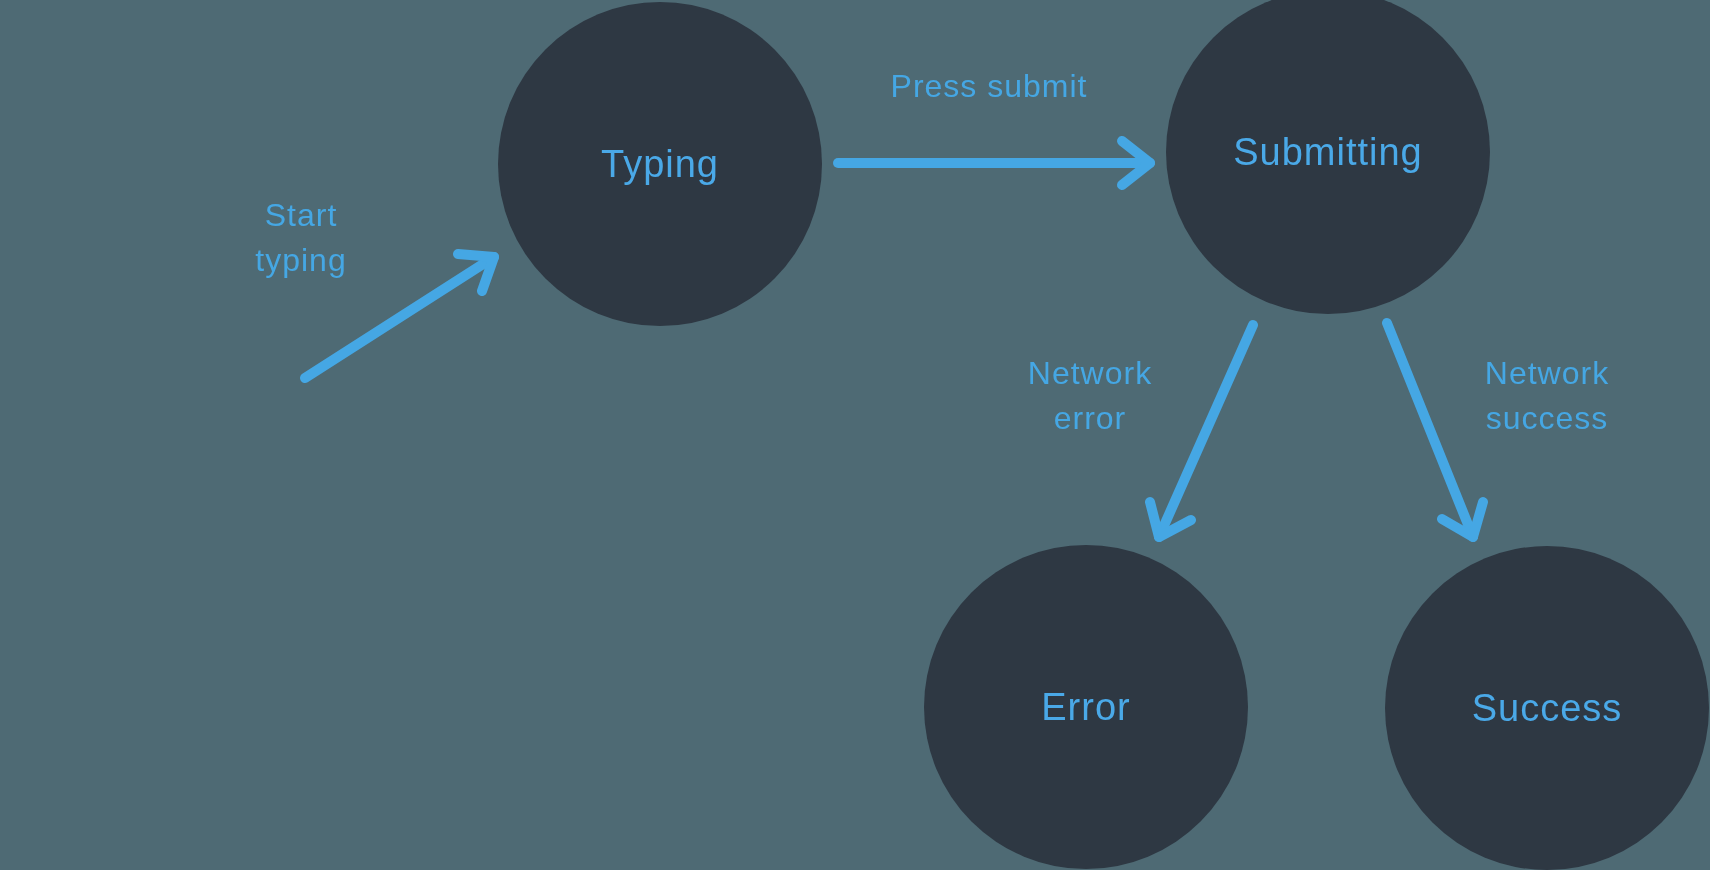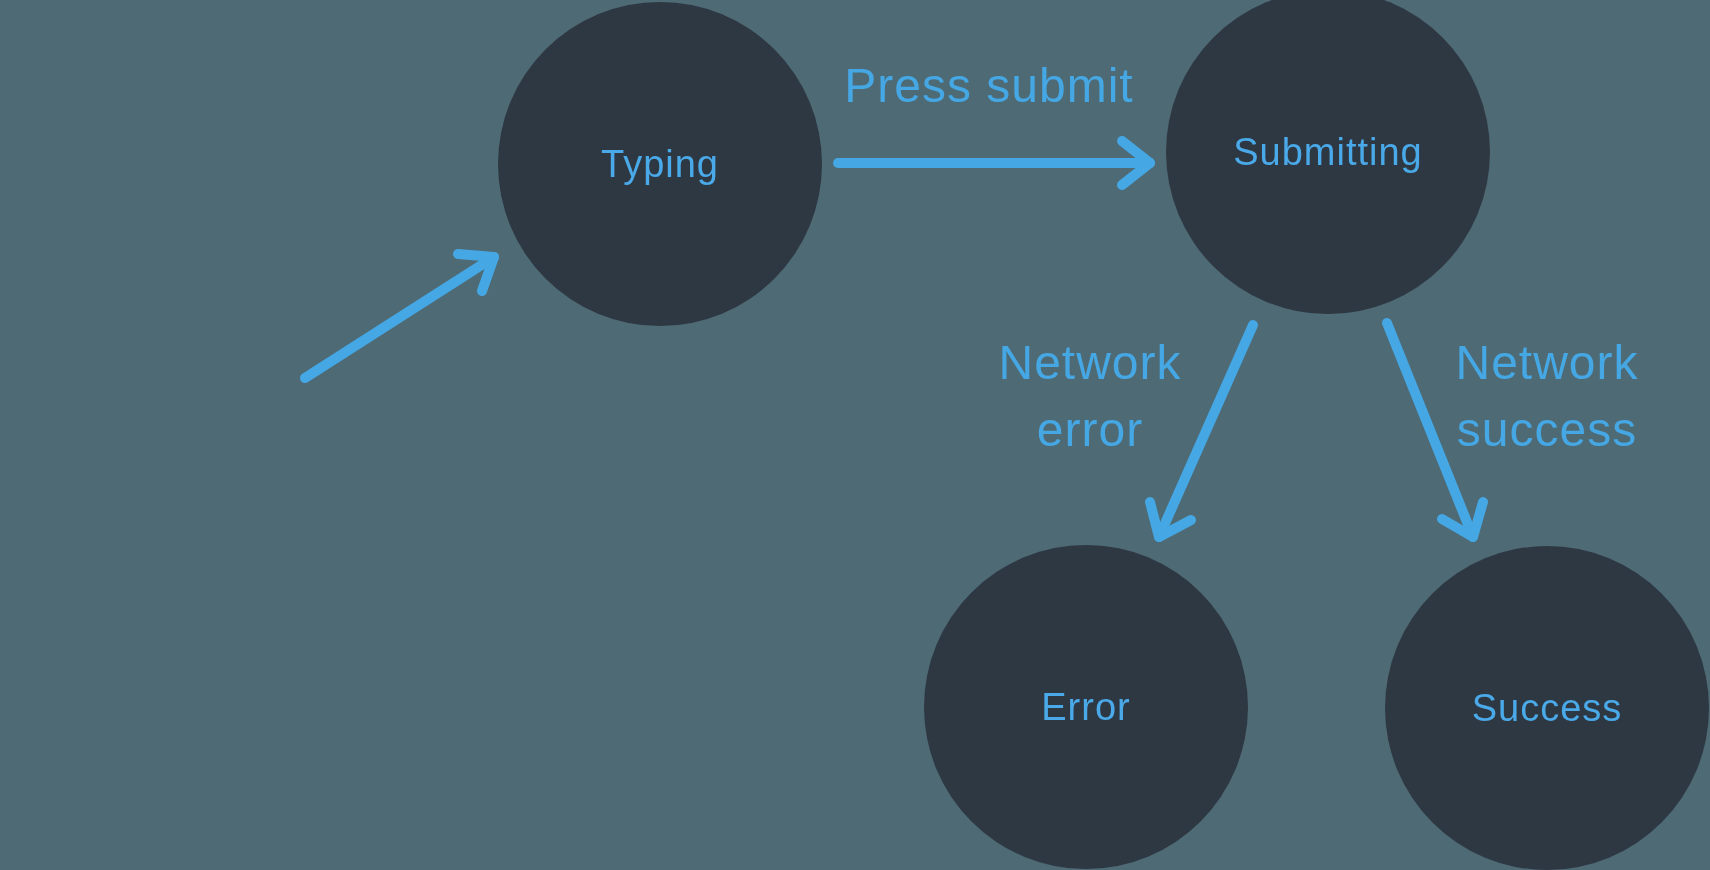--- a/index.html
+++ b/index.html
@@ -48,21 +48,21 @@
   .node-empty      { left: 2px;    top: 340px; }
   .node-typing     { left: 498px;  top: 2px;   }
   .node-submitting { left: 1166px; top: -10px; }
   .node-error      { left: 924px;  top: 545px; }
   .node-success    { left: 1385px; top: 546px; }
 
   .edge-label {
     position: absolute;
     transform: translate(-50%, -50%);
     color: #45A7E4;
-    font-size: 48px;
+    font-size: 32px;
     font-weight: 500;
     letter-spacing: 1px;
     line-height: 1.4;
     text-align: center;
     white-space: pre-line;
   }
   .label-start-typing    { left: 301px;  top: 238px; }
   .label-press-submit    { left: 989px;  top: 86px;  }
   .label-network-error   { left: 1090px; top: 396px; }
   .label-network-success { left: 1547px; top: 396px; }
@@ -101,19 +101,21 @@
   </div>
 
   <div class="node node-error">
     <span>Error</span>
   </div>
 
   <div class="node node-success">
     <span>Success</span>
   </div>
 
+  <div class="edge-label label-start-typing">Start
+typing</div>
   <div class="edge-label label-press-submit">Press submit</div>
   <div class="edge-label label-network-error">Network
 error</div>
   <div class="edge-label label-network-success">Network
 success</div>
 
 </div>
 
 </body></html>

